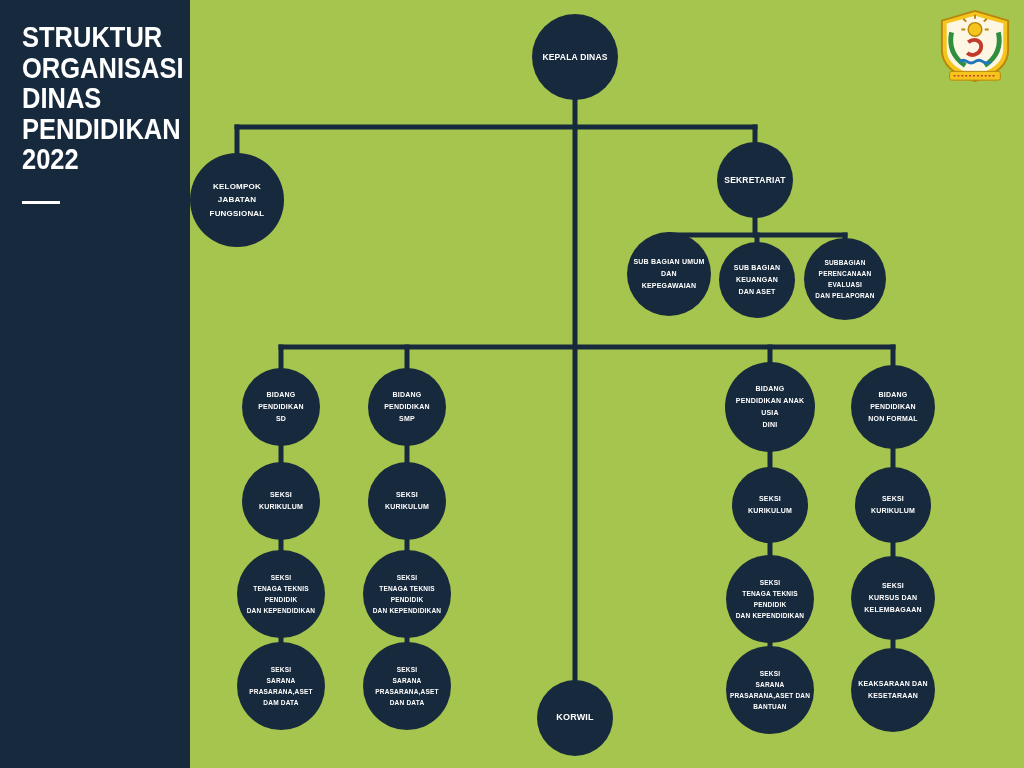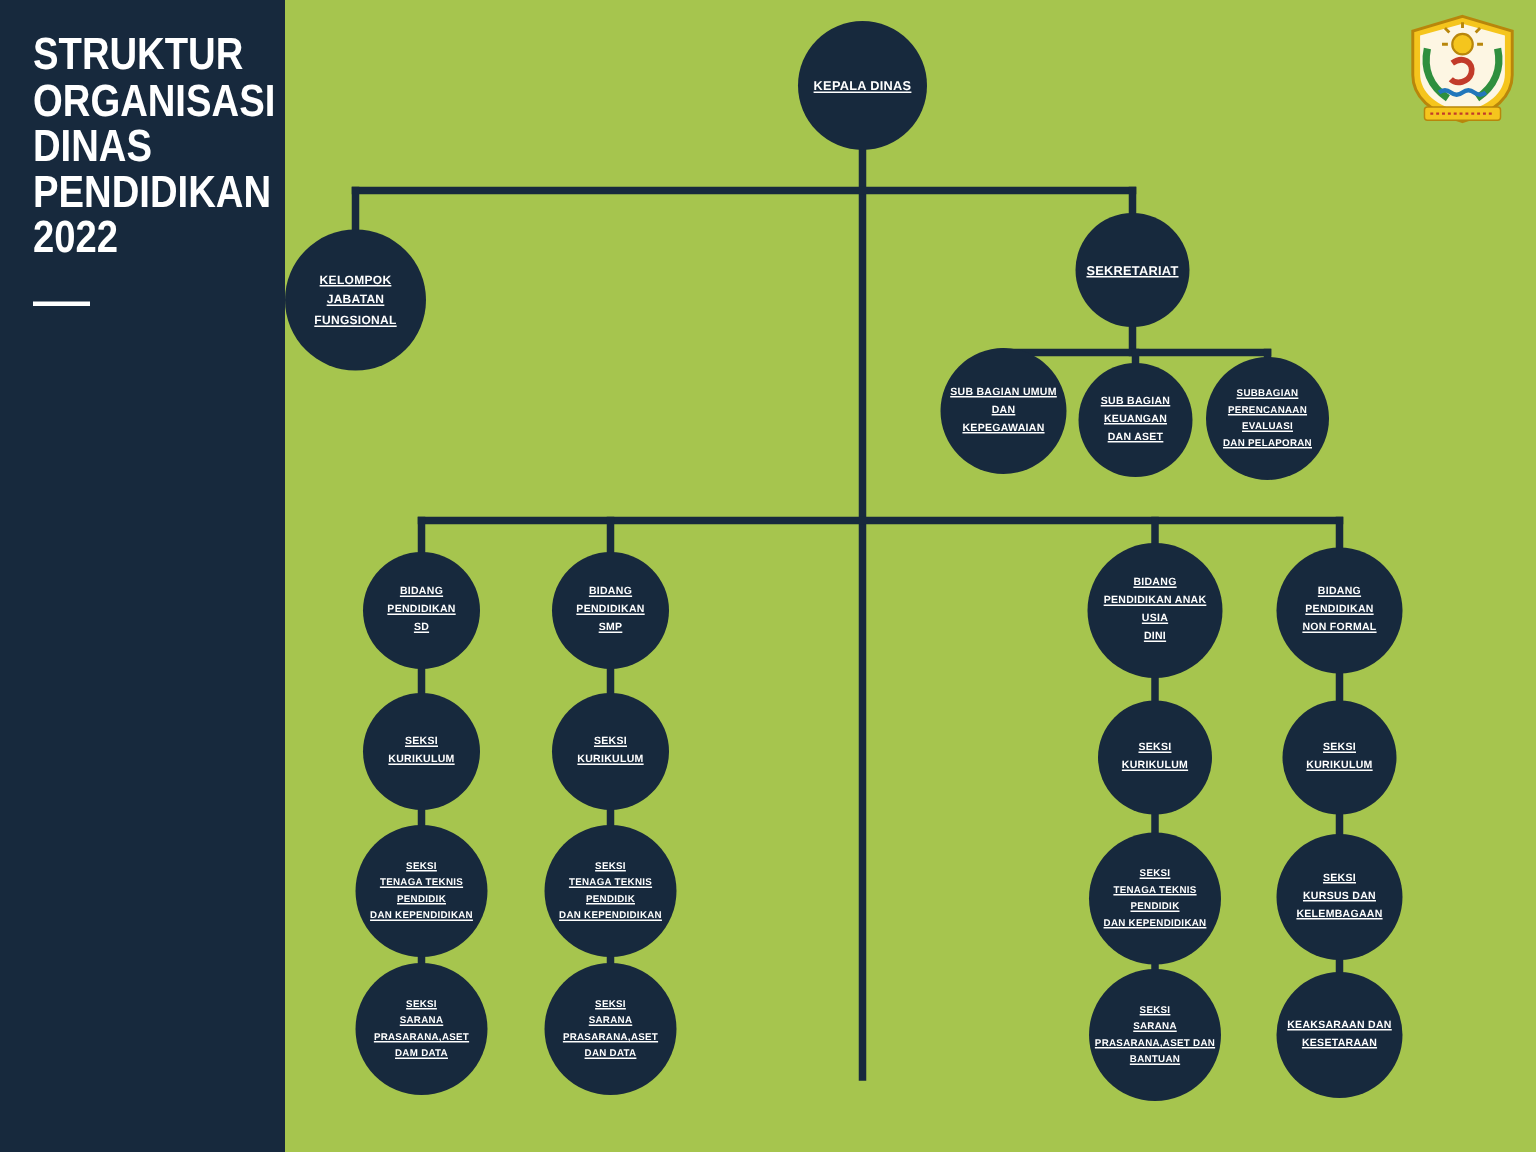--- a/index.html
+++ b/index.html
@@ -36,21 +36,20 @@
     background:#17293d;color:#ffffff;
     display:flex;align-items:center;justify-content:center;
     text-align:center;
   }
   .node .node-label{
     font-weight:700;
     white-space:pre-line;
     line-height:1.7;
     letter-spacing:0.2px;
     padding:0 3px;
-    text-decoration:underline;
   }
   
   .crest{position:absolute;left:936px;top:8px;width:78px;height:78px;}
 </style>
 </head>
 <body>
 
 <div class="canvas">
 
   <svg class="wires" width="1024" height="768">
@@ -198,14 +197,17 @@
   <div class="node" style="left:851px;top:556px;width:84px;height:84px">
     <span class="node-label" style="font-size:7px">SEKSI
 KURSUS DAN
 KELEMBAGAAN</span>
   </div>
   <div class="node" style="left:851px;top:648px;width:84px;height:84px">
     <span class="node-label" style="font-size:7px">KEAKSARAAN DAN
 KESETARAAN</span>
   </div>
 
+  <div class="node" style="left:537px;top:680px;width:76px;height:76px">
+    <span class="node-label" style="font-size:9px">KORWIL</span>
+  </div>
 
 </div>
 
 </body></html>

